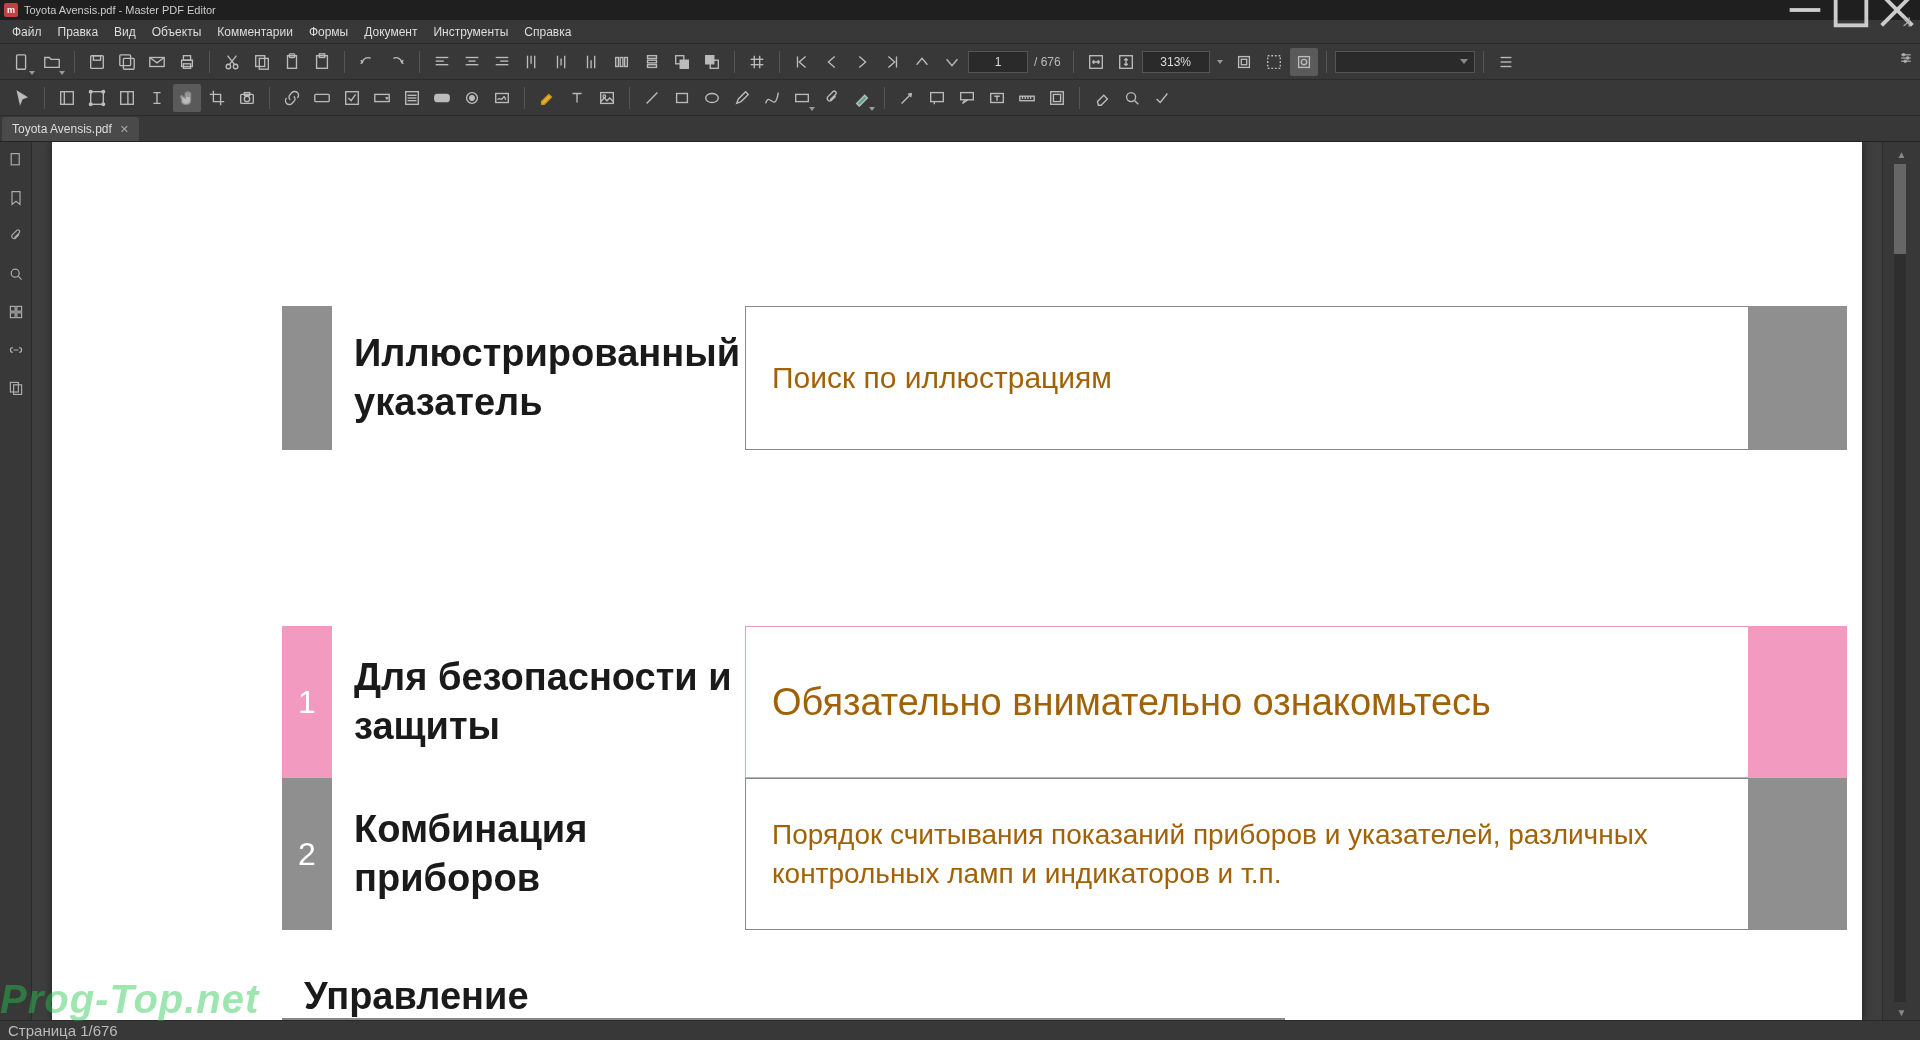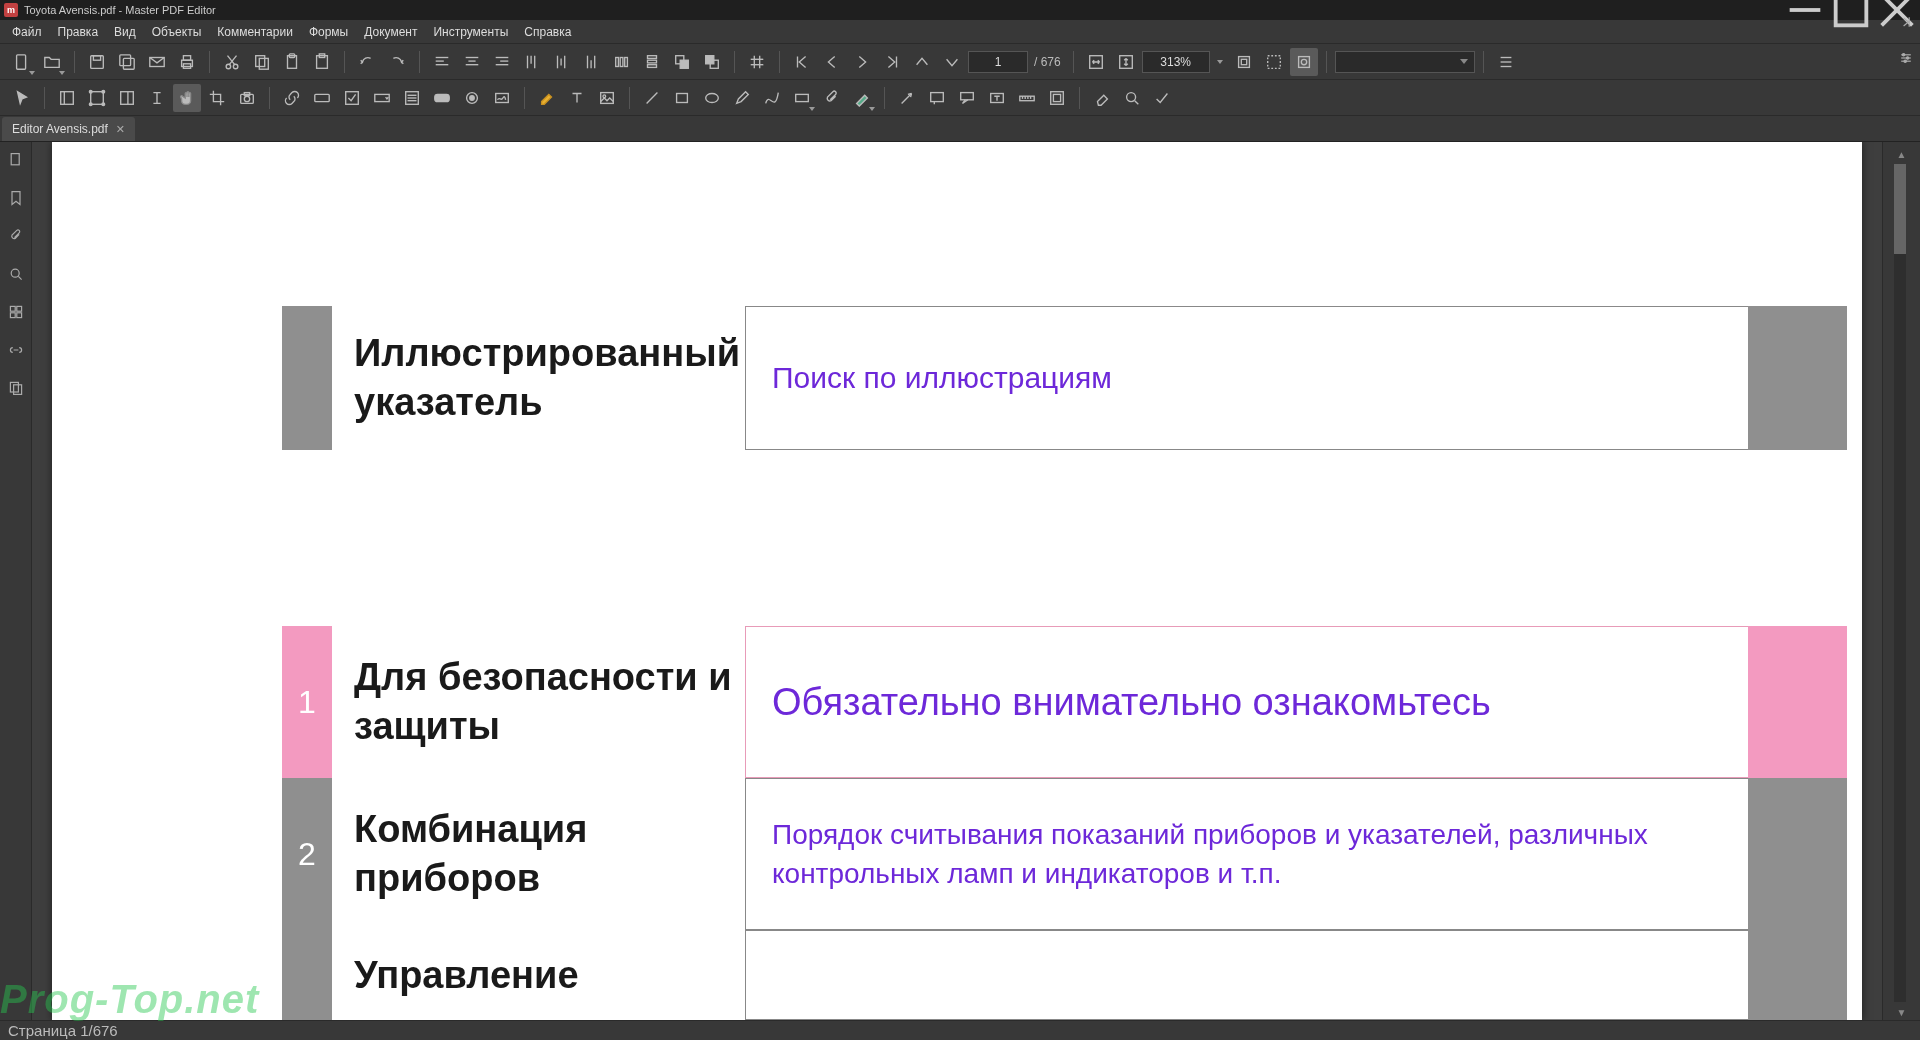--- a/index.html
+++ b/index.html
@@ -48,21 +48,21 @@
 .rightstrip .panelbtn{width:24px;height:24px;margin-top:6px;display:flex;align-items:center;justify-content:center;}
 .rightstrip .panelbtn svg{width:16px;height:16px;stroke:#aaa;fill:none;stroke-width:1.5;}
 
 
 .statusbar { height:20px; background:#383838; display:flex; align-items:center; padding-left:8px; font-size:15px; color:#bbb; border-top:1px solid #2a2a2a;}
 
 
 .toc-row{ position:absolute; display:flex; align-items:stretch;justify-content:flex-end;}
 .toc-num{ width:50px; display:flex;align-items:center;justify-content:center; color:#fff; font-size:32px; font-family:Arial,sans-serif;}
 .toc-title{ font-family:Arial,sans-serif; font-weight:bold; color:#1a1a1a; padding-left:22px; display:flex; align-items:center;}
-.toc-desc{ font-family:Arial,sans-serif; color:#6d28d9; border:1px solid #888; border-right:none; display:flex; align-items:center; padding-left:26px;}
+.toc-desc{ font-family:Arial,sans-serif; color:#a16207; border:1px solid #888; border-right:none; display:flex; align-items:center; padding-left:26px;}
 .toc-tab{ width:50px;}
 
 .watermark{position:absolute;left:0;bottom:18px;font-family:Arial,sans-serif;font-size:40px;font-weight:bold;font-style:italic;color:rgba(40,200,80,.45);pointer-events:none;letter-spacing:1px;}
 </style>
 </head>
 <body>
 
 <div class="titlebar">
   <div class="app-icon">m</div>
   <div class="title">Toyota Avensis.pdf - Master PDF Editor</div>
@@ -545,21 +545,21 @@
     </div>
   <div class="tbbtn">
       <svg viewBox="0 0 20 20">
         <path d="M4 11l4 4L16 5"></path>
       </svg>
     </div>
 </div>
 
 <div class="tabstrip">
   <div class="doctab">
-    <span>Editor Avensis.pdf</span>
+    <span>Toyota Avensis.pdf</span>
     <span class="close">✕</span>
   </div>
 </div>
 
 <div class="main">
 
   <div class="leftstrip">
     <div class="lsbtn">
         <svg viewBox="0 0 20 20">
           <rect x="4" y="2" width="10" height="14"></rect>
@@ -619,21 +619,21 @@
         <div class="toc-tab" style="background:#f39ac0; width:99px;"></div>
       </div>
 
       <div class="toc-row" style="left:230px; top:636px; height:152px; width:1565px;">
         <div class="toc-num" style="background:#8f8f8f;">2</div>
         <div class="toc-title" style="width:413px; font-size:38px; line-height:1.3;">Комбинация приборов</div>
         <div class="toc-desc" style="width:1003px; font-size:28px; line-height:1.4;">Порядок считывания показаний приборов и указателей, различных контрольных ламп и индикаторов и т.п.</div>
         <div class="toc-tab" style="background:#8f8f8f; width:99px;"></div>
       </div>
 
-      <div class="toc-row" style="left:230px; top:788px; height:90px; width:1565px;">
+      <div class="toc-row" style="left:230px; top:788px; height:90px; width:1565px;flex-direction:column;">
         <div class="toc-num" style="background:#8f8f8f;"></div>
         <div class="toc-title" style="width:413px; font-size:38px;">Управление</div>
         <div class="toc-desc" style="width:1003px; font-size:30px;"></div>
         <div class="toc-tab" style="background:#8f8f8f; width:99px;"></div>
       </div>
 
     </div>
   </div>
 
   <div class="rightstrip">

